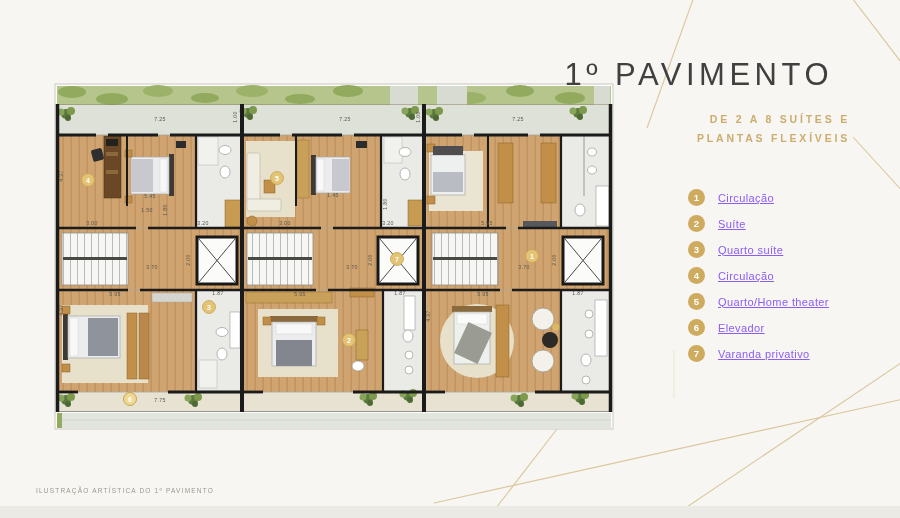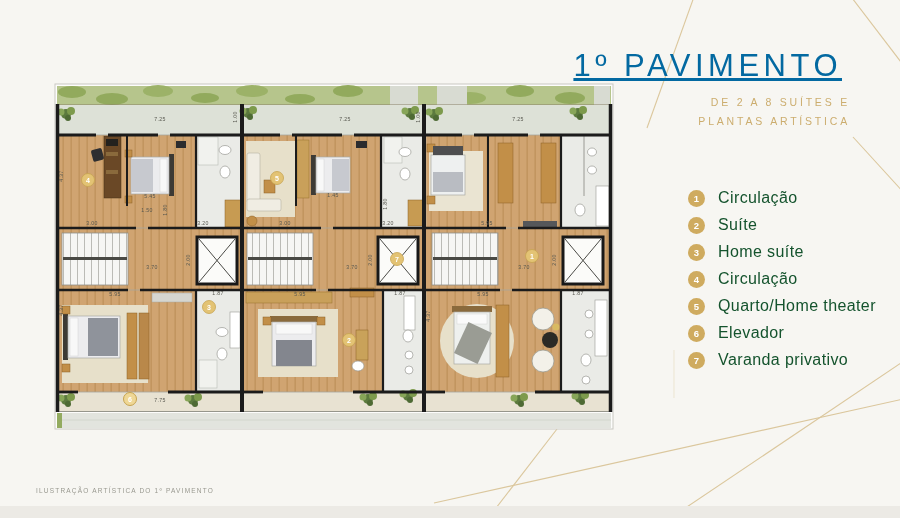--- a/index.html
+++ b/index.html
@@ -1,27 +1,27 @@
 <!DOCTYPE html>
 <html><head>
 <meta charset="utf-8">
 <style>
   html,body{margin:0;padding:0;background:#e9e8e3;}
   .canvas{position:relative;width:900px;height:518px;background:#f7f6f2;overflow:hidden;
           font-family:"Liberation Sans",sans-serif;}
   svg.plan{position:absolute;left:0;top:0;}
   .title-block{position:absolute;top:40px;right:50px;text-align:right;}
-  .title{font-size:31px;font-weight:300;letter-spacing:4.5px;color:#0369a1;margin:8px;white-space:nowrap;text-decoration:underline;}
-  .subtitle{margin-top:9px;font-size:10.5px;font-weight:400;letter-spacing:2.8px;color:#ccad6e;line-height:1.8;}
+  .title{font-size:31px;font-weight:300;letter-spacing:4.5px;color:#404040;margin:17px;white-space:nowrap;}
+  .subtitle{margin-top:9px;font-size:10.5px;font-weight:700;letter-spacing:2.8px;color:#ccad6e;line-height:1.8;}
   .legend{position:absolute;top:189px;left:688px;}
   .legend-item{display:flex;align-items:center;margin-bottom:9px;}
   .legend-badge{width:17px;height:17px;border-radius:50%;background:#cfab5f;color:#fff;
                 font-size:9.5px;font-weight:bold;display:flex;align-items:center;justify-content:center;
                 margin-right:13px;flex:0 0 17px;}
-  .legend-label{font-size:16px;color:#14532d;letter-spacing:.4px;white-space:nowrap;}
+  .legend-label{font-size:11px;color:#8b5cf6;letter-spacing:.4px;white-space:nowrap;text-decoration:underline;}
   .footer-caption{position:absolute;top:487px;left:36px;font-size:6.5px;letter-spacing:1.2px;color:#98988f;}
   .bottom-band{position:absolute;left:0;right:0;bottom:0;height:12px;background:#eceae5;}
   svg text{font-family:"Liberation Sans",sans-serif;}
   .dim{font-size:5.2px;fill:#57574f;letter-spacing:.3px;}
   .badge-num{font-size:7px;font-weight:bold;fill:#ffffff;}
 </style>
 </head>
 <body>
 
 <div class="canvas">
@@ -350,36 +350,36 @@
       <text class="dim" x="400" y="295">1.87</text>
       <text class="dim" x="578" y="295">1.87</text>
       <text class="dim" x="160" y="402">7.75</text>
     </g>
   </svg>
 
   <div class="title-block">
     <h1 class="title">1º PAVIMENTO</h1>
     <div class="subtitle">
       <div>DE 2 A 8 SUÍTES E</div>
-      <div>PLANTAS ARTÍSTICA</div>
+      <div>PLANTAS FLEXÍVEIS</div>
     </div>
   </div>
 
   <div class="legend">
     <div class="legend-item">
       <span class="legend-badge">1</span>
       <span class="legend-label">Circulação</span>
     </div>
     <div class="legend-item">
       <span class="legend-badge">2</span>
       <span class="legend-label">Suíte</span>
     </div>
     <div class="legend-item">
       <span class="legend-badge">3</span>
-      <span class="legend-label">Home suíte</span>
+      <span class="legend-label">Quarto suíte</span>
     </div>
     <div class="legend-item">
       <span class="legend-badge">4</span>
       <span class="legend-label">Circulação</span>
     </div>
     <div class="legend-item">
       <span class="legend-badge">5</span>
       <span class="legend-label">Quarto/Home theater</span>
     </div>
     <div class="legend-item">

